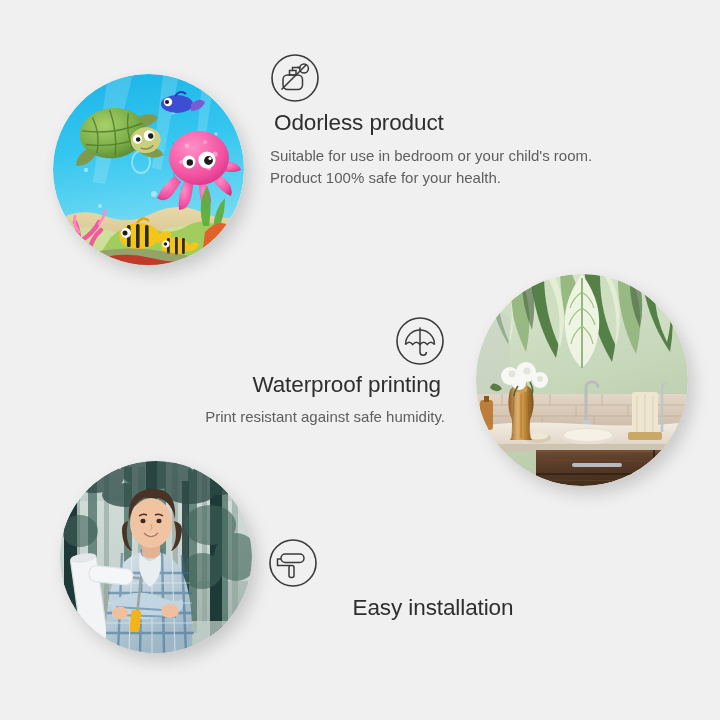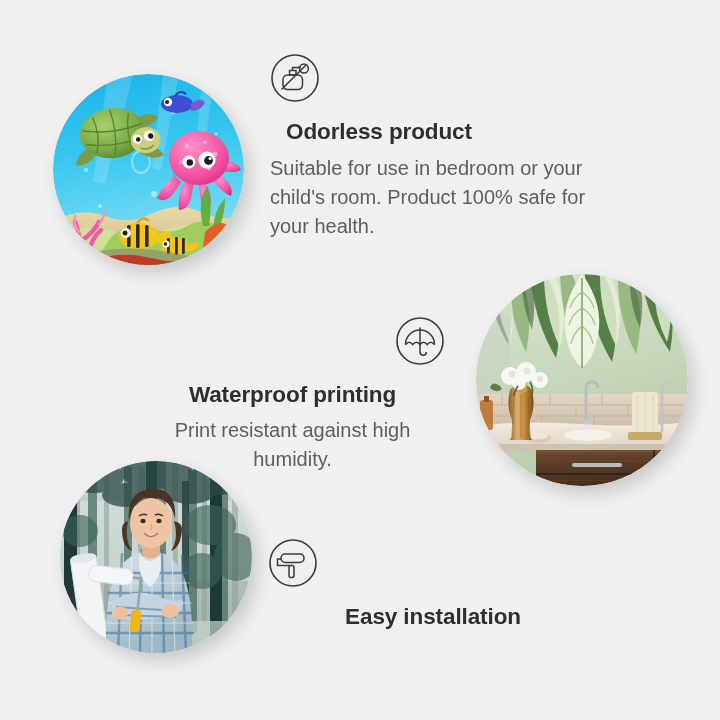--- a/index.html
+++ b/index.html
@@ -45,48 +45,48 @@
   .feature { position: absolute; }
   .feature .icon-wrap {
     width: 50px; height: 50px;
     display: block;
   }
   .feature .icon-wrap svg { display: block; width: 50px; height: 50px; }
 
   .feature .title {
     color: #2e2e2e;
     font-size: 22.5px;
-    font-weight: bold;
+    font-weight: normal;
     letter-spacing: -0.1px;
     line-height: 1.15;
-    margin: 16px;
+    margin: 4px;
     padding: 0;
     white-space: nowrap;
   }
   .feature .desc {
     color: #5e5e5e;
-    font-size: 20px;
+    font-size: 15px;
     font-weight: normal;
     line-height: 1.45;
     margin: 0;
     padding: 0;
   }
 
   #feature-odorless {
     left: 270px; top: 53px;
     width: 340px;
     text-align: left;
   }
   #feature-odorless .icon-wrap { margin: 0 0 7px 0; }
   #feature-odorless .title { margin-bottom: 9px; }
 
   #feature-waterproof {
     left: 140px; top: 316px;
     width: 305px;
-    text-align: center;
+    text-align: right;
   }
   #feature-waterproof .icon-wrap { margin: 0 0 6px auto; }
   #feature-waterproof .title { margin-bottom: 8px; }
 
   #feature-install {
     left: 268px; top: 538px;
     width: 330px;
     text-align: center;
   }
   #feature-install .icon-wrap { margin: 0 0 7px 0; }
@@ -302,21 +302,21 @@
         <path d="M10.5 28.5 q3.6 -4.6 7.2 0 q3.6 -4.6 7.3 0 q3.6 -4.6 7.2 0 q3.6 -4.6 7.3 0" fill="none" stroke="#3a3a3a" stroke-width="1.5"></path>
 
         <line x1="25" y1="14" x2="25" y2="36" stroke="#3a3a3a" stroke-width="1.5"></line>
 
         <path d="M25 36 a3.2 3.2 0 0 0 6.4 0" fill="none" stroke="#3a3a3a" stroke-width="1.5"></path>
 
         <line x1="25" y1="14" x2="25" y2="11.5" stroke="#3a3a3a" stroke-width="1.5"></line>
       </svg>
     </span>
     <p class="title">Waterproof printing</p>
-    <p class="desc">Print resistant against high humidity.</p>
+    <p class="desc">Print resistant against safe humidity.</p>
   </div>
 
   <div class="photo" id="photo-bath">
     <div class="inner">
       <svg viewBox="0 0 212 212" xmlns="http://www.w3.org/2000/svg" aria-hidden="true">
         <defs>
           <linearGradient id="wallG" x1="0" y1="0" x2="0.3" y2="1">
             <stop offset="0" stop-color="#d9e6cf"></stop>
             <stop offset="1" stop-color="#b9ccab"></stop>
           </linearGradient>

